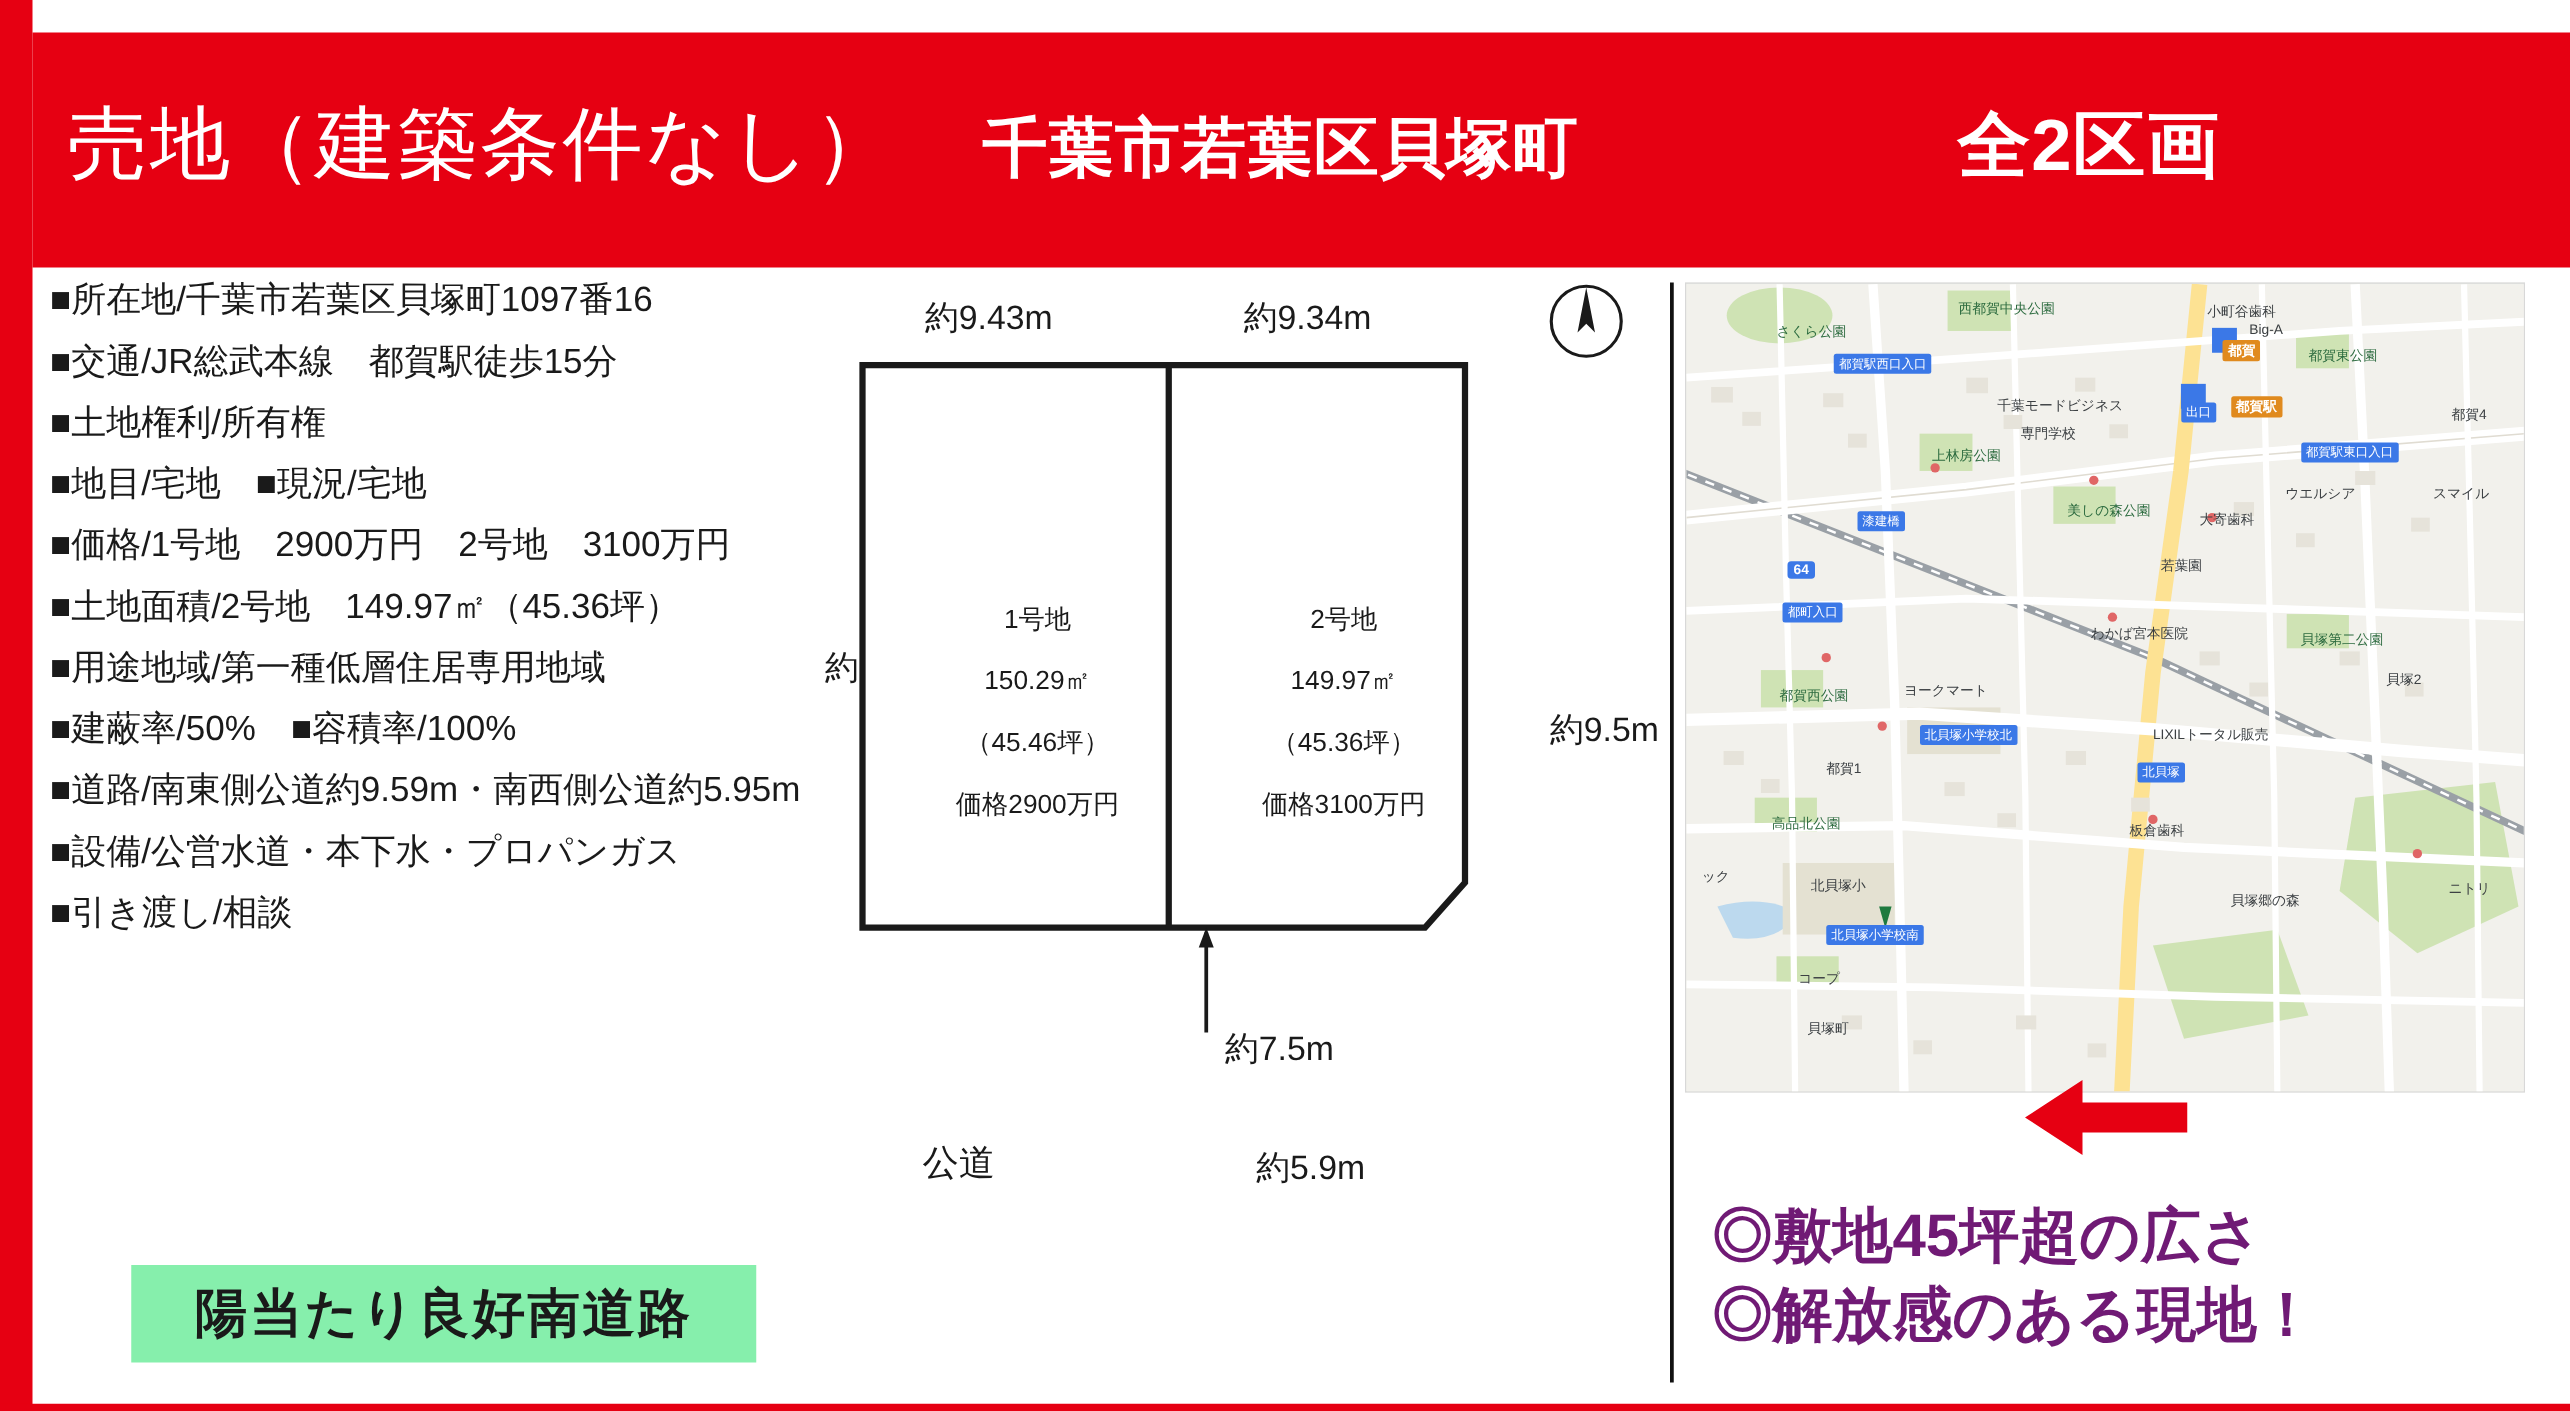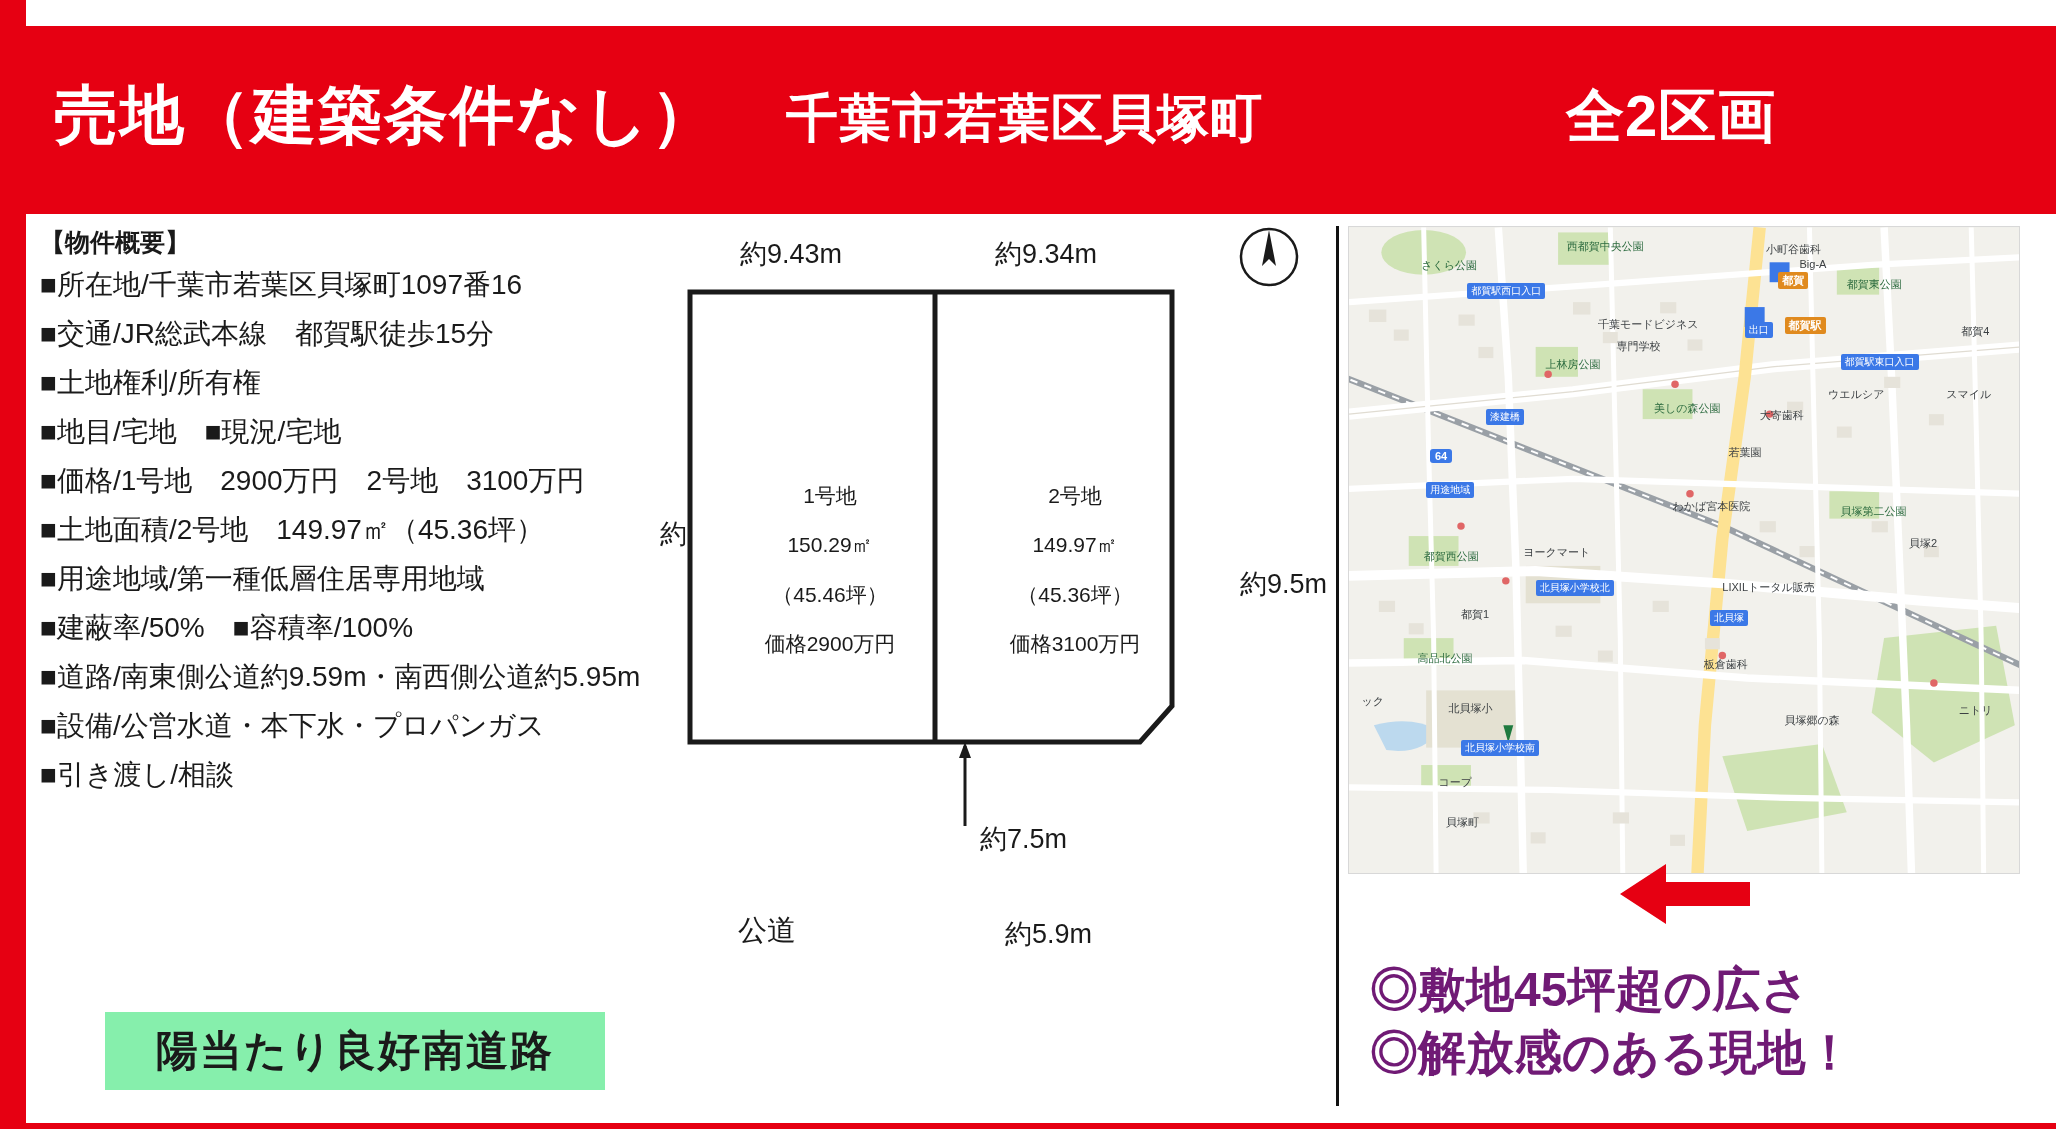--- a/index.html
+++ b/index.html
@@ -40,21 +40,21 @@
     position: absolute;
     left: 26px; top: 26px;
     width: 2030px; height: 188px;
     background: #e60012;
     color: #ffffff;
   }
   .banner-title {
     position: absolute;
     left: 28px; top: 46px;
     font-size: 64px;
-    font-weight: bold;
+    font-weight: normal;
     letter-spacing: 2px;
     white-space: nowrap;
   }
   .banner-address {
     position: absolute;
     left: 760px; top: 58px;
     font-size: 52px;
     font-weight: bold;
     letter-spacing: 1px;
     white-space: nowrap;
@@ -184,21 +184,20 @@
   <div class="left-rail"></div>
   <div class="bottom-rule"></div>
 
   <div class="banner">
     <div class="banner-title">売地（建築条件なし）</div>
     <div class="banner-address">千葉市若葉区貝塚町</div>
     <div class="banner-lots">全2区画</div>
   </div>
 
   <div class="details">
-    <div class="details-heading">【物件概要】</div>
     <div class="detail-row">■所在地/千葉市若葉区貝塚町1097番16</div>
     <div class="detail-row">■交通/JR総武本線　都賀駅徒歩15分</div>
     <div class="detail-row">■土地権利/所有権</div>
     <div class="detail-row">■地目/宅地　■現況/宅地</div>
     <div class="detail-row">■価格/1号地　2900万円　2号地　3100万円</div>
     <div class="detail-row">■土地面積/2号地　149.97㎡（45.36坪）</div>
     <div class="detail-row">■用途地域/第一種低層住居専用地域</div>
     <div class="detail-row">■建蔽率/50%　■容積率/100%</div>
     <div class="detail-row">■道路/南東側公道約9.59m・南西側公道約5.95m</div>
     <div class="detail-row">■設備/公営水道・本下水・プロパンガス</div>
@@ -356,21 +355,21 @@
         <div style="position: absolute; left: 612.267px; top: 97.2px; white-space: nowrap; font-family: &quot;Liberation Sans&quot;, sans-serif; font-size: 11px; color: rgb(60, 64, 67);">都賀4</div>
         <div style="position: absolute; left: 196.622px; top: 129.6px; white-space: nowrap; font-family: &quot;Liberation Sans&quot;, sans-serif; font-size: 11px; color: rgb(44, 107, 63);">上林房公園</div>
         <div style="position: absolute; left: 491.556px; top: 127.108px; white-space: nowrap; font-family: &quot;Liberation Sans&quot;, sans-serif; font-size: 10px; color: rgb(255, 255, 255); background: rgb(59, 120, 231); padding: 1px 4px; border-radius: 2px;">都賀駅東口入口</div>
         <div style="position: absolute; left: 597.333px; top: 159.508px; white-space: nowrap; font-family: &quot;Liberation Sans&quot;, sans-serif; font-size: 11px; color: rgb(60, 64, 67);">スマイル</div>
         <div style="position: absolute; left: 479.111px; top: 159.508px; white-space: nowrap; font-family: &quot;Liberation Sans&quot;, sans-serif; font-size: 11px; color: rgb(60, 64, 67);">ウエルシア</div>
         <div style="position: absolute; left: 304.889px; top: 174.462px; white-space: nowrap; font-family: &quot;Liberation Sans&quot;, sans-serif; font-size: 11px; color: rgb(44, 107, 63);">美しの森公園</div>
         <div style="position: absolute; left: 410.667px; top: 180.692px; white-space: nowrap; font-family: &quot;Liberation Sans&quot;, sans-serif; font-size: 11px; color: rgb(60, 64, 67);">大寄歯科</div>
         <div style="position: absolute; left: 136.889px; top: 181.938px; white-space: nowrap; font-family: &quot;Liberation Sans&quot;, sans-serif; font-size: 10px; color: rgb(255, 255, 255); background: rgb(59, 120, 231); padding: 1px 4px; border-radius: 2px;">漆建橋</div>
         <div style="position: absolute; left: 379.556px; top: 218.077px; white-space: nowrap; font-family: &quot;Liberation Sans&quot;, sans-serif; font-size: 11px; color: rgb(60, 64, 67);">若葉園</div>
         <div style="position: absolute; left: 80.8889px; top: 221.815px; white-space: nowrap; font-family: &quot;Liberation Sans&quot;, sans-serif; font-size: 11px; color: rgb(255, 255, 255); background: rgb(59, 120, 231); padding: 1px 5px; border-radius: 3px; font-weight: bold;">64</div>
-        <div style="position: absolute; left: 77.1556px; top: 255.462px; white-space: nowrap; font-family: &quot;Liberation Sans&quot;, sans-serif; font-size: 10px; color: rgb(255, 255, 255); background: rgb(59, 120, 231); padding: 1px 4px; border-radius: 2px;">用途地域</div>
+        <div style="position: absolute; left: 77.1556px; top: 255.462px; white-space: nowrap; font-family: &quot;Liberation Sans&quot;, sans-serif; font-size: 10px; color: rgb(255, 255, 255); background: rgb(59, 120, 231); padding: 1px 4px; border-radius: 2px;">都町入口</div>
         <div style="position: absolute; left: 323.556px; top: 271.662px; white-space: nowrap; font-family: &quot;Liberation Sans&quot;, sans-serif; font-size: 11px; color: rgb(60, 64, 67);">わかば宮本医院</div>
         <div style="position: absolute; left: 491.556px; top: 276.646px; white-space: nowrap; font-family: &quot;Liberation Sans&quot;, sans-serif; font-size: 11px; color: rgb(44, 107, 63);">貝塚第二公園</div>
         <div style="position: absolute; left: 74.6667px; top: 321.508px; white-space: nowrap; font-family: &quot;Liberation Sans&quot;, sans-serif; font-size: 11px; color: rgb(44, 107, 63);">都賀西公園</div>
         <div style="position: absolute; left: 174.222px; top: 317.769px; white-space: nowrap; font-family: &quot;Liberation Sans&quot;, sans-serif; font-size: 11px; color: rgb(60, 64, 67);">ヨークマート</div>
         <div style="position: absolute; left: 560px; top: 309.046px; white-space: nowrap; font-family: &quot;Liberation Sans&quot;, sans-serif; font-size: 11px; color: rgb(60, 64, 67);">貝塚2</div>
         <div style="position: absolute; left: 186.667px; top: 352.662px; white-space: nowrap; font-family: &quot;Liberation Sans&quot;, sans-serif; font-size: 10px; color: rgb(255, 255, 255); background: rgb(59, 120, 231); padding: 1px 4px; border-radius: 2px;">北貝塚小学校北</div>
         <div style="position: absolute; left: 373.333px; top: 352.662px; white-space: nowrap; font-family: &quot;Liberation Sans&quot;, sans-serif; font-size: 11px; color: rgb(60, 64, 67);">LIXILトータル販売</div>
         <div style="position: absolute; left: 112px; top: 380.077px; white-space: nowrap; font-family: &quot;Liberation Sans&quot;, sans-serif; font-size: 11px; color: rgb(60, 64, 67);">都賀1</div>
         <div style="position: absolute; left: 360.889px; top: 382.569px; white-space: nowrap; font-family: &quot;Liberation Sans&quot;, sans-serif; font-size: 10px; color: rgb(255, 255, 255); background: rgb(59, 120, 231); padding: 1px 4px; border-radius: 2px;">北貝塚</div>
         <div style="position: absolute; left: 68.4444px; top: 423.692px; white-space: nowrap; font-family: &quot;Liberation Sans&quot;, sans-serif; font-size: 11px; color: rgb(44, 107, 63);">高品北公園</div>

